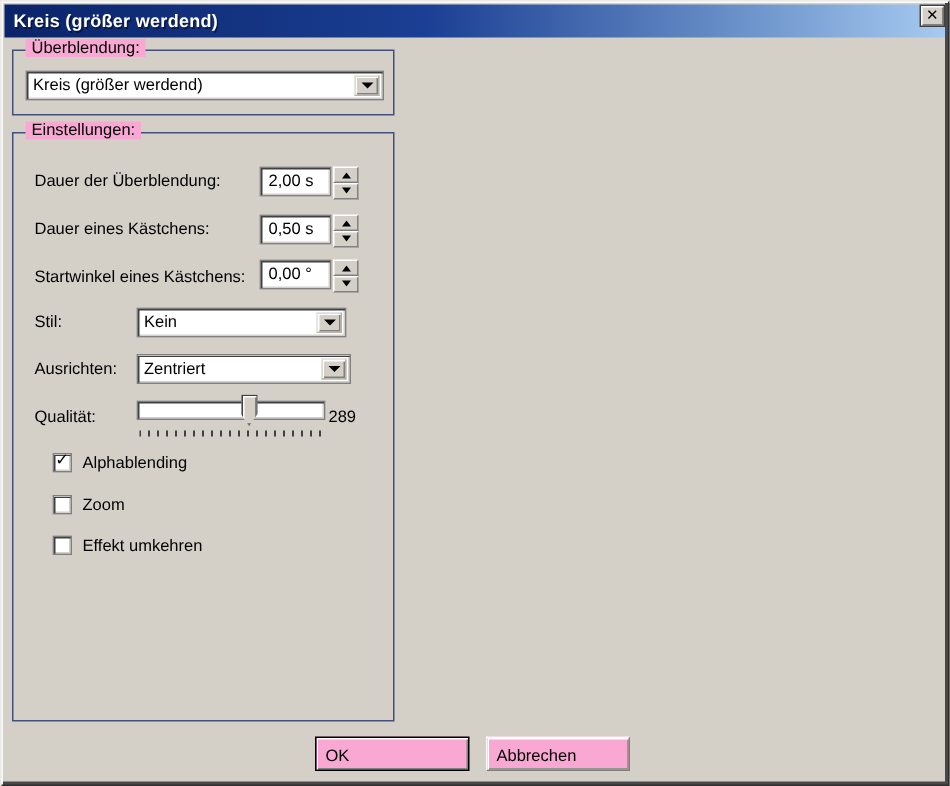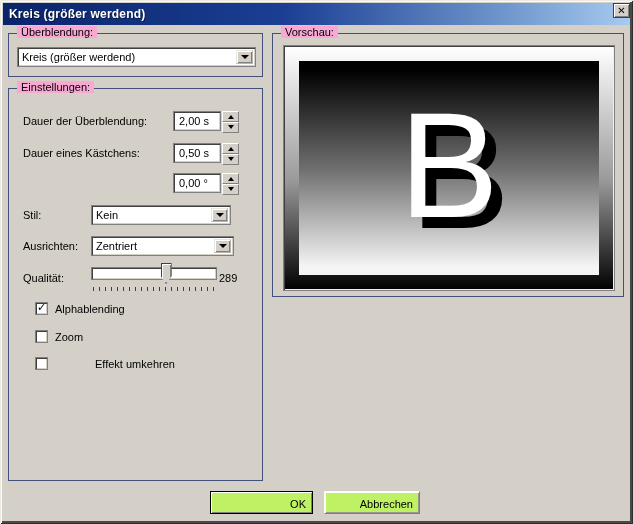--- a/index.html
+++ b/index.html
@@ -90,21 +90,21 @@
     position:absolute;left:15px;top:15px;right:15px;bottom:15px;
     background:linear-gradient(to bottom,#000000 4%,#6e6e6e 50%,#f4f4f4 96%);
     display:flex;align-items:center;justify-content:center;overflow:hidden;
   }
   .preview-letter{
     color:#fff;font-size:150px;font-family:"Liberation Sans","DejaVu Sans",sans-serif;
     text-shadow:11px 11px 0 #000;line-height:1;margin-top:-6px;
   }
   
   .btn{
-    position:absolute;height:23px;background:#bef264;text-align:right;
+    position:absolute;height:23px;background:#f9a8d4;text-align:left;
     font-family:inherit;font-size:11px;color:#000;padding-top:4px;cursor:default;
   }
   .btn-default{
     border:1px solid #000;
     box-shadow:inset 1px 1px 0 #ffffff, inset -1px -1px 0 #808080;
   }
   .btn-normal{
     border:1px solid #7e7e7e;border-top-color:#fbfaf8;border-left-color:#fbfaf8;
     box-shadow:inset 1px 1px 0 #ffffff, inset -1px -1px 0 #9a968e;
   }
@@ -153,20 +153,21 @@
       <div class="spin-btns">
         <button class="spin-btn">
             <span class="tri-up"></span>
           </button>
         <button class="spin-btn">
             <span class="tri-dn"></span>
           </button>
       </div>
     </div>
 
+    <span class="row-label" style="left:14px;top:90px;">Startwinkel eines Kästchens:</span>
     <div class="spin" style="left:164px;top:84px;">
       <div class="spin-edit field">0,00 °</div>
       <div class="spin-btns">
         <button class="spin-btn">
             <span class="tri-up"></span>
           </button>
         <button class="spin-btn">
             <span class="tri-dn"></span>
           </button>
       </div>
@@ -201,33 +202,25 @@
           <span class="mark">✓</span>
         </span>
       <span>Alphablending</span>
     </div>
     <div class="checkrow" style="left:26px;top:241px;">
       <span class="checkbox">
           <span class="mark">✓</span>
         </span>
       <span>Zoom</span>
     </div>
-    <div class="checkrow" style="left:26px;top:268px;gap:40px;">
+    <div class="checkrow" style="left:26px;top:268px;">
       <span class="checkbox">
           <span class="mark">✓</span>
         </span>
       <span>Effekt umkehren</span>
     </div>
   </div>
 
-  <div class="groupbox" style="left:272px;top:33px;width:352px;height:264px;">
-    <span class="groupbox-label">Vorschau:</span>
-    <div class="preview-panel">
-      <div class="preview-image">
-        <span class="preview-letter">B</span>
-      </div>
-    </div>
-  </div>
 
   <button class="btn btn-default" style="left:210px;top:491px;width:103px;">OK</button>
   <button class="btn btn-normal" style="left:324px;top:491px;width:96px;">Abbrechen</button>
 
 </div>
 
 </body></html>

